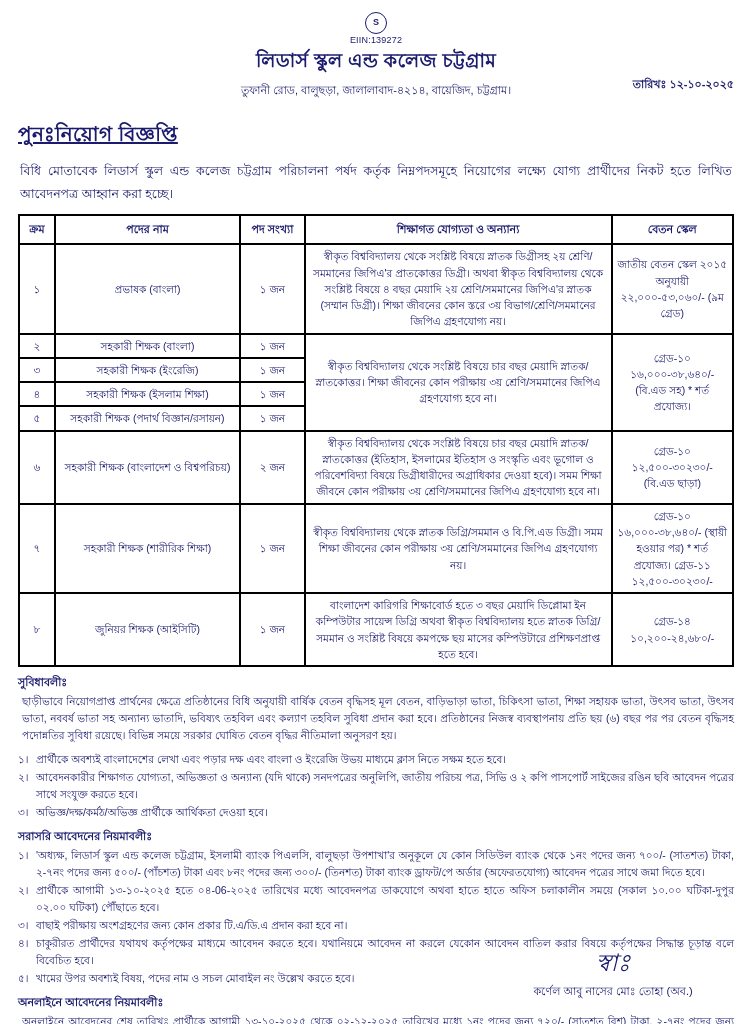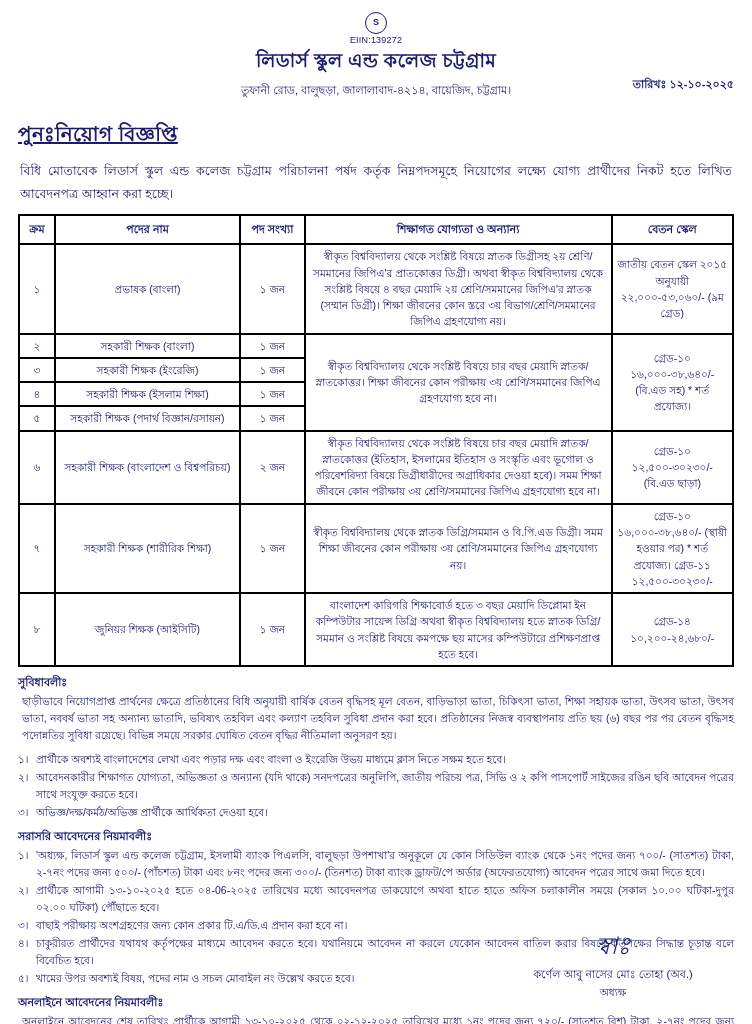--- a/index.html
+++ b/index.html
@@ -282,16 +282,15 @@
   </div>
 
   <div class="sec">
     <span class="sec-head">অনলাইনে আবেদনের নিয়মাবলীঃ</span>
     <p>অনলাইনে আবেদনের শেষ তারিখঃ প্রার্থীকে আগামী ১৩-১০-২০২৫ থেকে ০২-১২-২০২৫ তারিখের মধ্যে ১নং পদের জন্য ৭২০/- (সাতশত বিশ) টাকা, ২-৭নং পদের জন্য ৫১০/- (পাঁচশত দশ) টাকা এবং এবং ৮নং পদের জন্য ৩১০/- (তিনশত দশ) টাকা (অফেরতযোগ্য) অনলাইনে আবেদন করতে হবে। অনলাইনে SSLCOMMERZ Gateway ব্যবহার করে জমা দিতে হবে। অনলাইনে আবেদনের নিয়মাবলি প্রতিষ্ঠানের ওয়েবসাইট leaders.edu.bd থেকে জানা যাবে। বতঃমধ্যে অনলাইনে আবেদনকারী ওয়েবসাইট প্রদর্শিত প্রবেশপত্র ডাউনলোড করে প্রিন্ট কপি সাথে আনতে হবে।</p>
   </div>
 
   <div class="sign-area">
     <div class="signature">স্বাঃ</div>
     <div class="sign-name">কর্ণেল আবু নাসের মোঃ তোহা (অব.)</div>
-    <div class="sign-desig">অধ্যক্ষ</div>
   </div>
 
 </div>
 
 </body></html>

